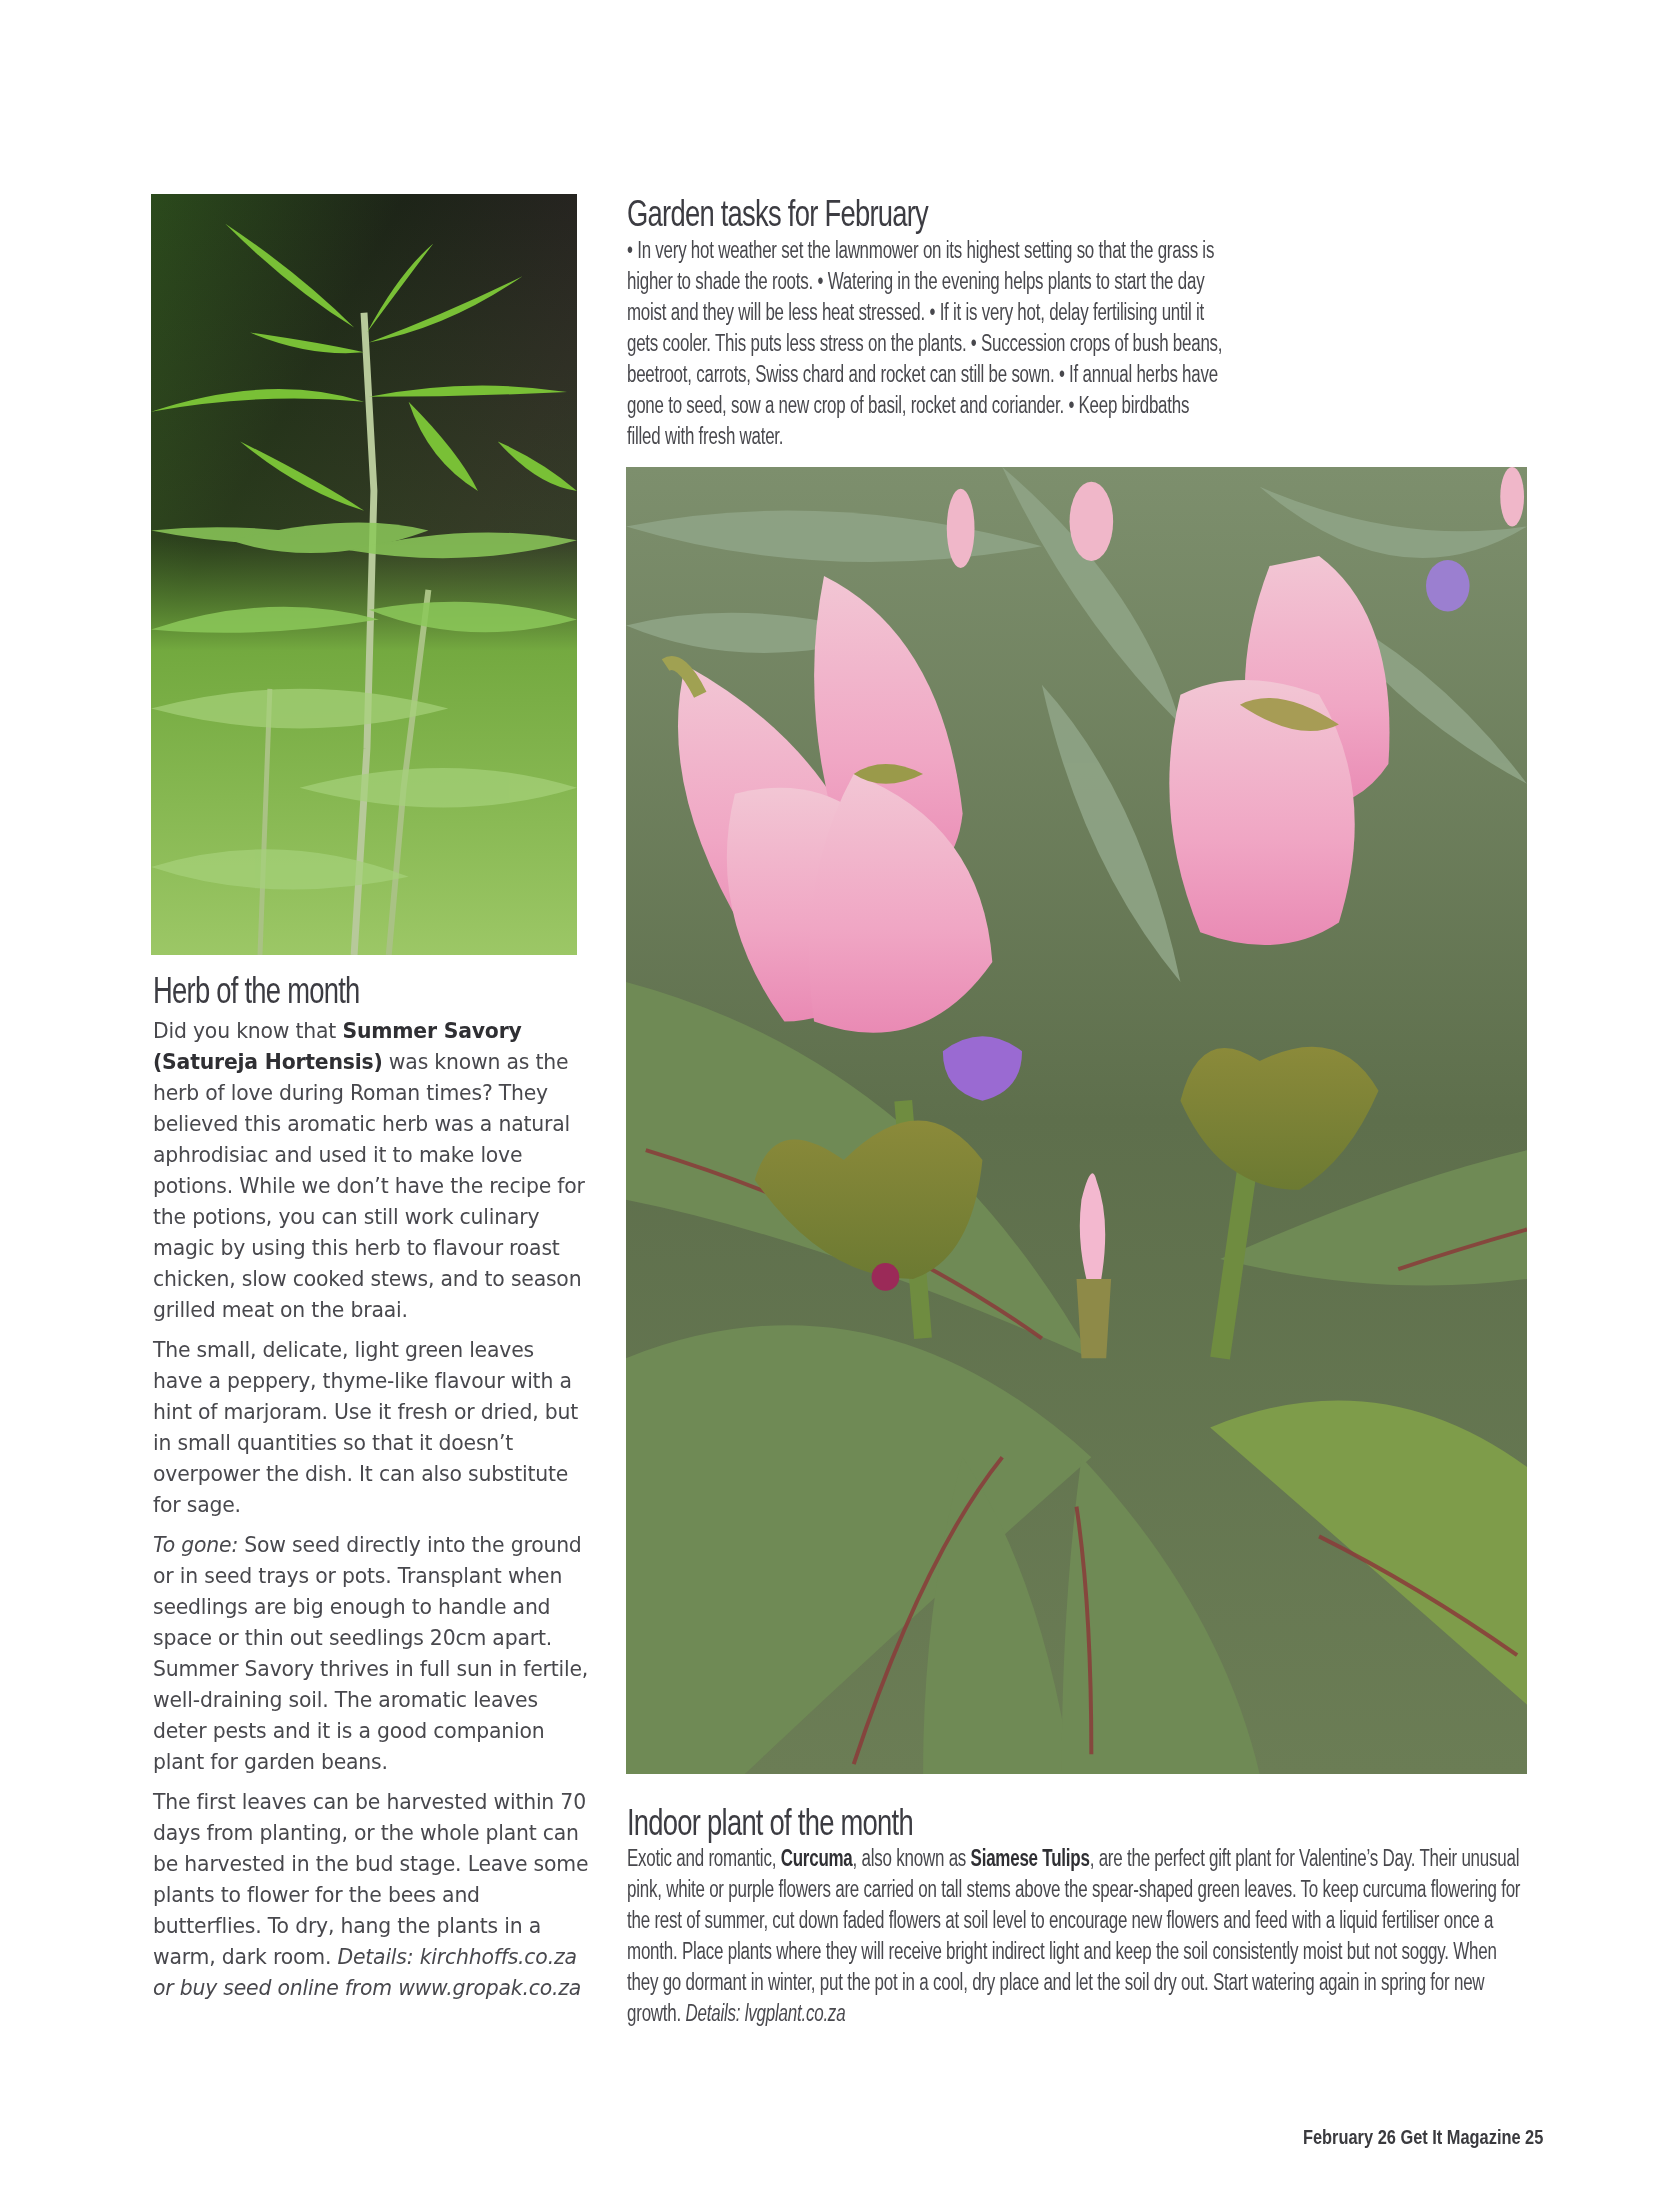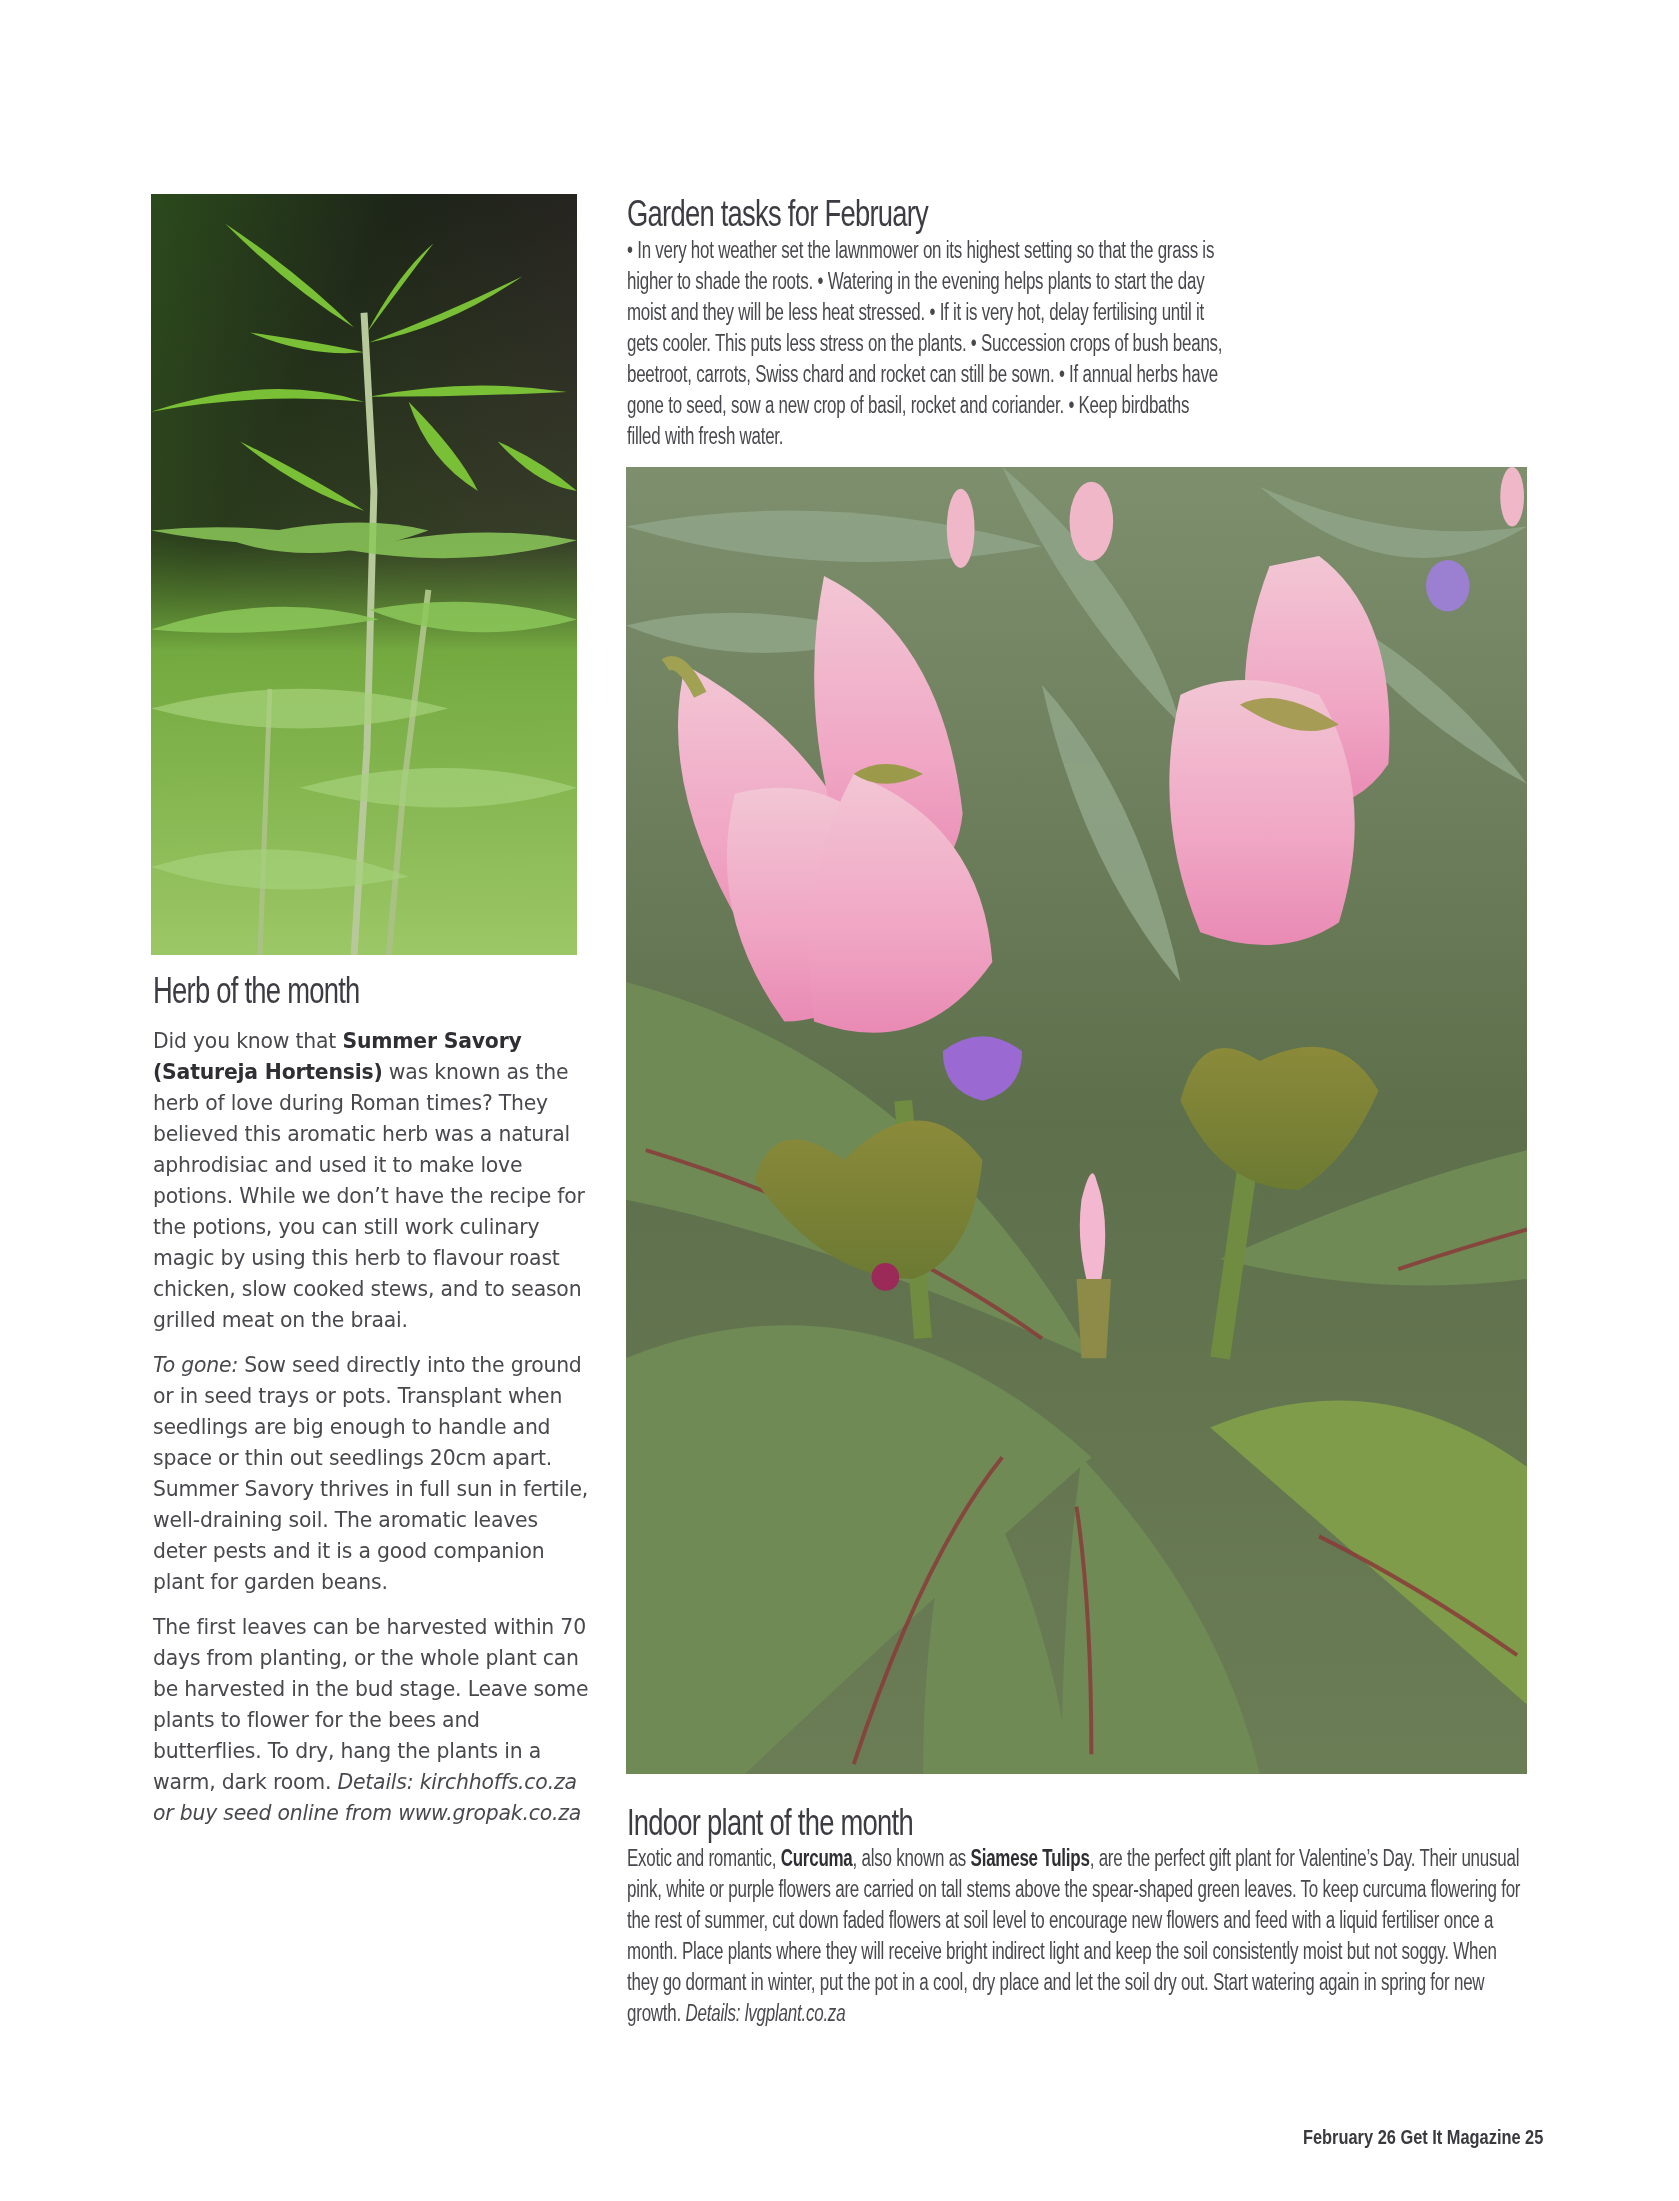--- a/index.html
+++ b/index.html
@@ -20,21 +20,21 @@
       margin: 0;
     }
     .body-text {
       position: absolute;
       font-size: 20.4px;
       line-height: 31px;
       letter-spacing: -0.2px;
       color: #48484d;
       margin: 0;
     }
-    .body-text p { margin: 14px 0 9px 0; }
+    .body-text p { margin: 4px 0 9px 0; }
     .body-text b { color: #2f2f33; font-weight: bold; }
     .body-text i { font-style: italic; }
 
     .condensed-body {
       font-family: "Liberation Sans", sans-serif;
       font-size: 23px;
       letter-spacing: -0.3px;
       transform-origin: left top;
     }
 
@@ -192,20 +192,21 @@
 
     <path d="M460 740 Q470 700 475 720 Q490 760 480 820 L465 820 Q455 780 460 740Z" fill="#f3b8cf"></path>
     <path d="M455 820 L490 820 L485 900 L460 900Z" fill="#8e8a48"></path>
   </svg>
 </div>
 
 <h2 class="heading" style="left:153px; top:971px;">Herb of the month</h2>
 
 <div class="body-text" style="left:153px; top:1012px; width:436px;">
   <p><span>Did you know that </span><b>Summer Savory (Satureja Hortensis)</b><span> was known as the herb of love during Roman times? They believed this aromatic herb was a natural aphrodisiac and used it to make love potions. While we don’t have the recipe for the potions, you can still work culinary magic by using this herb to flavour roast chicken, slow cooked stews, and to season grilled meat on the braai.</span></p>
+  <p>The small, delicate, light green leaves have a peppery, thyme-like flavour with a hint of marjoram. Use it fresh or dried, but in small quantities so that it doesn’t overpower the dish. It can also substitute for sage.</p>
   <p><i>To gone:</i><span> Sow seed directly into the ground or in seed trays or pots. Transplant when seedlings are big enough to handle and space or thin out seedlings 20cm apart. Summer Savory thrives in full sun in fertile, well-draining soil. The aromatic leaves deter pests and it is a good companion plant for garden beans.</span></p>
   <p><span>The first leaves can be harvested within 70 days from planting, or the whole plant can be harvested in the bud stage. Leave some plants to flower for the bees and butterflies. To dry, hang the plants in a warm, dark room. </span><i>Details: kirchhoffs.co.za or buy seed online from www.gropak.co.za</i></p>
 </div>
 
 <h2 class="heading" style="left:627px; top:1803px;">Indoor plant of the month</h2>
 
 <div class="body-text condensed-body" style="left:627px; top:1843px; width:1218px; transform:scaleX(0.737);">
   <p style="margin:0;"><span>Exotic and romantic, </span><b>Curcuma</b><span>, also known as </span><b>Siamese Tulips</b><span>, are the perfect gift plant for Valentine’s Day. Their unusual pink, white or purple flowers are carried on tall stems above the spear-shaped green leaves. To keep curcuma flowering for the rest of summer, cut down faded flowers at soil level to encourage new flowers and feed with a liquid fertiliser once a month. Place plants where they will receive bright indirect light and keep the soil consistently moist but not soggy. When they go dormant in winter, put the pot in a cool, dry place and let the soil dry out. Start watering again in spring for new growth. </span><i>Details: lvgplant.co.za</i></p>
 </div>
 

